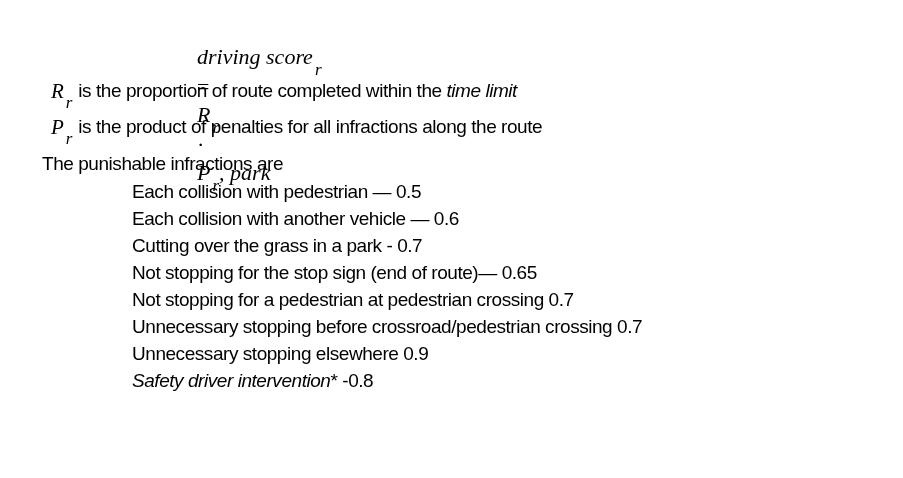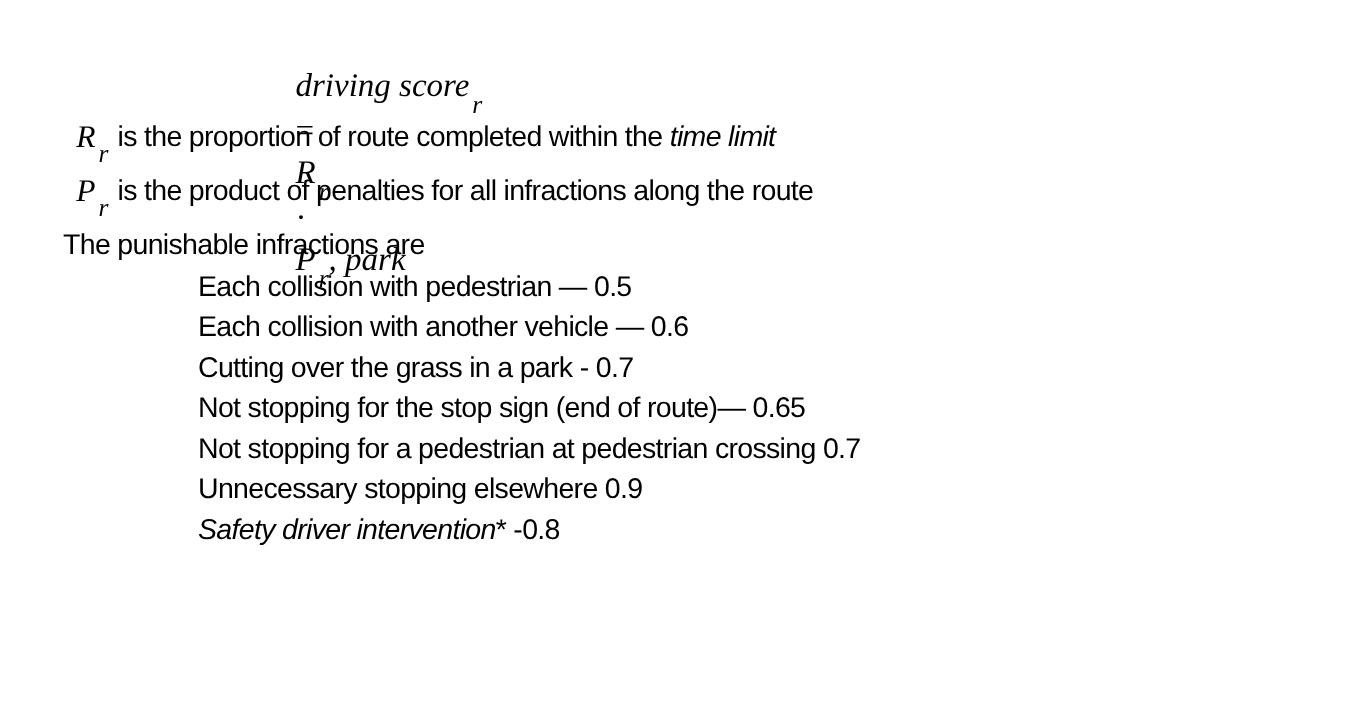--- a/index.html
+++ b/index.html
@@ -110,15 +110,16 @@
 </div>
 
 <div class="heading">The punishable infractions are</div>
 
 <ul class="infractions">
   <li><span class="label">Each collision with pedestrian</span><span> — </span><span>0.5</span></li>
   <li><span class="label">Each collision with another vehicle</span><span> — </span><span>0.6</span></li>
   <li><span class="label">Cutting over the grass in a park</span><span> - </span><span>0.7</span></li>
   <li><span class="label">Not stopping for the stop sign (end of route)</span><span>— </span><span>0.65</span></li>
   <li><span class="label">Not stopping for a pedestrian at pedestrian crossing</span><span> </span><span>0.7</span></li>
+  <li><span class="label">Unnecessary stopping before crossroad/pedestrian crossing</span><span> </span><span>0.7</span></li>
   <li><span class="label">Unnecessary stopping elsewhere</span><span> </span><span>0.9</span></li>
   <li class="em"><span class="label">Safety driver intervention</span><span>* -</span><span>0.8</span></li>
 </ul>
 
 </body></html>

